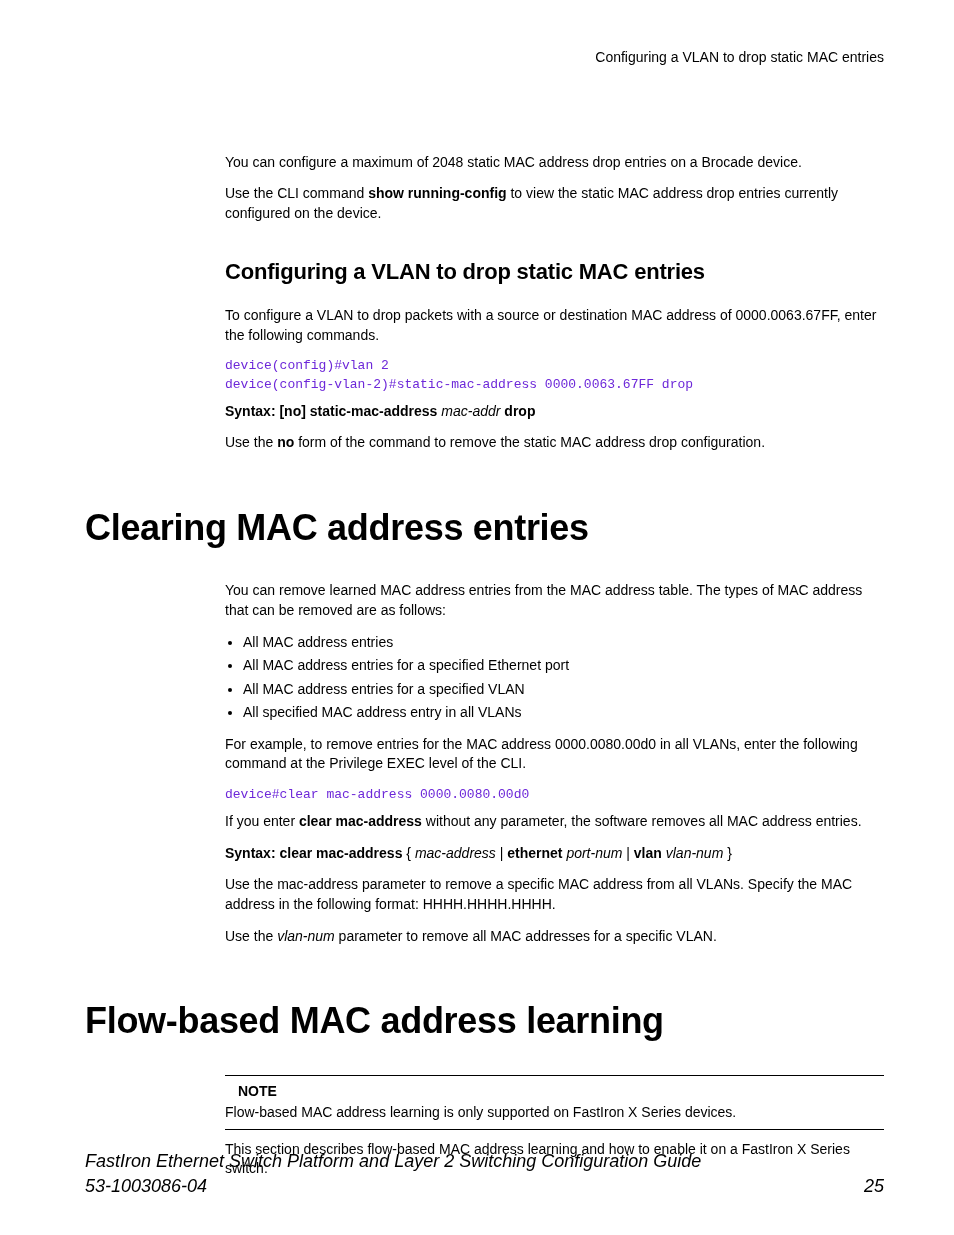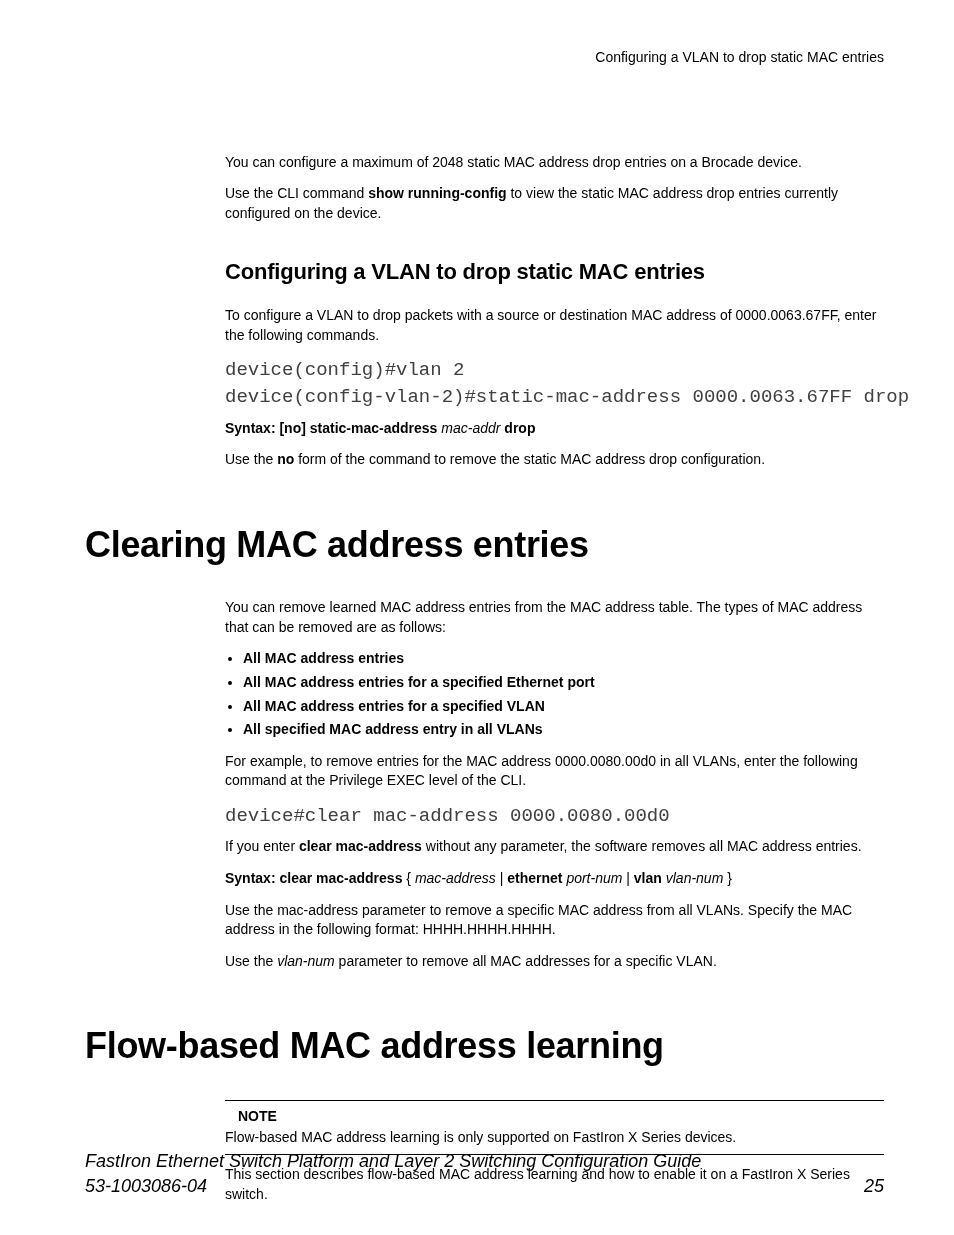--- a/index.html
+++ b/index.html
@@ -42,32 +42,31 @@
     font-weight: bold;
     font-size: 22px;
     margin: 34px 0 18px 0;
     letter-spacing: -0.2px;
   }
   p { margin: 0 0 12px 0; }
   .bold { font-weight: bold; }
   .italic { font-style: italic; }
   pre.code {
     font-family: "Courier New", monospace;
-    font-size: 19px;
+    font-size: 13px;
     white-space: pre;
     margin: 10px 0 8px 0;
-    color: #404040;
+    color: #6d28d9;
   }
   ul.bullets {
     margin: 8px 0 12px 0;
     padding-left: 18px;
   }
   ul.bullets li {
     margin-bottom: 4px;
-    font-weight: bold;
   }
   hr.rule {
     border: none;
     border-top: 1px solid #000;
     margin: 6px 0 6px 0;
   }
   .note-label {
     font-weight: bold;
     margin: 4px 0 2px 0;
     padding-left: 13px;

